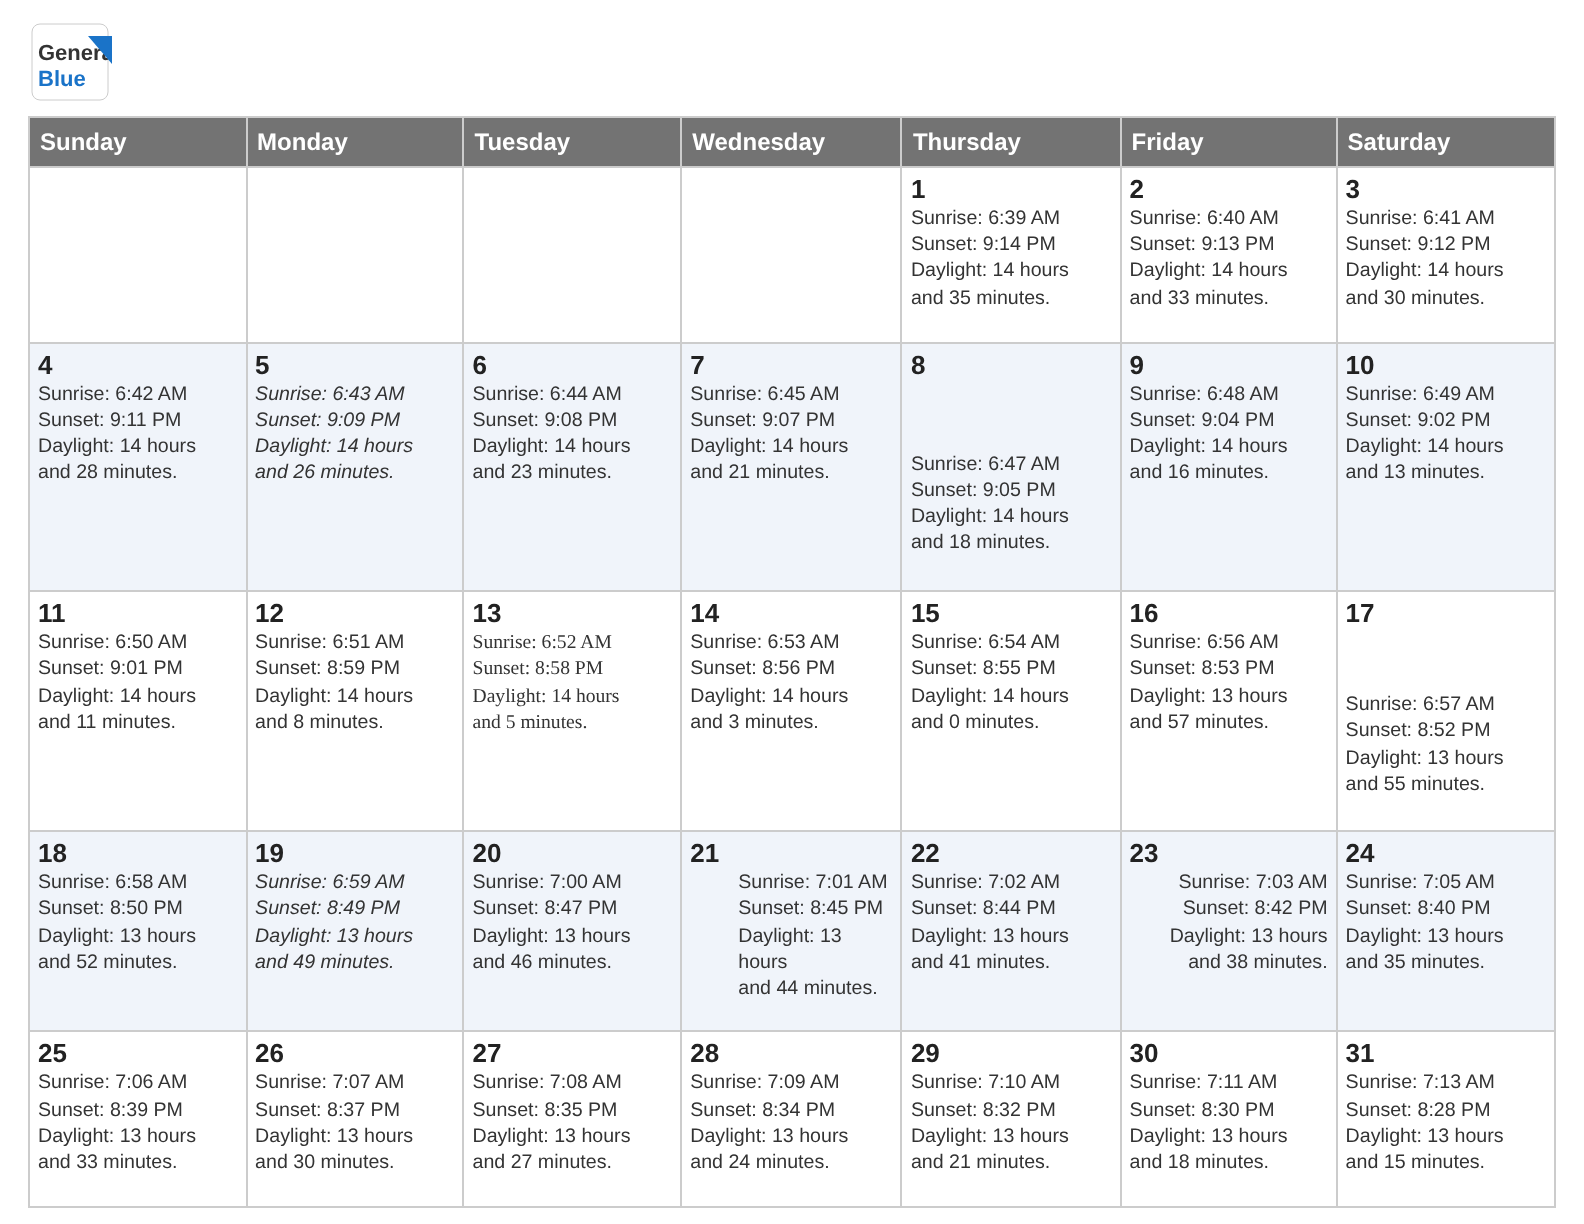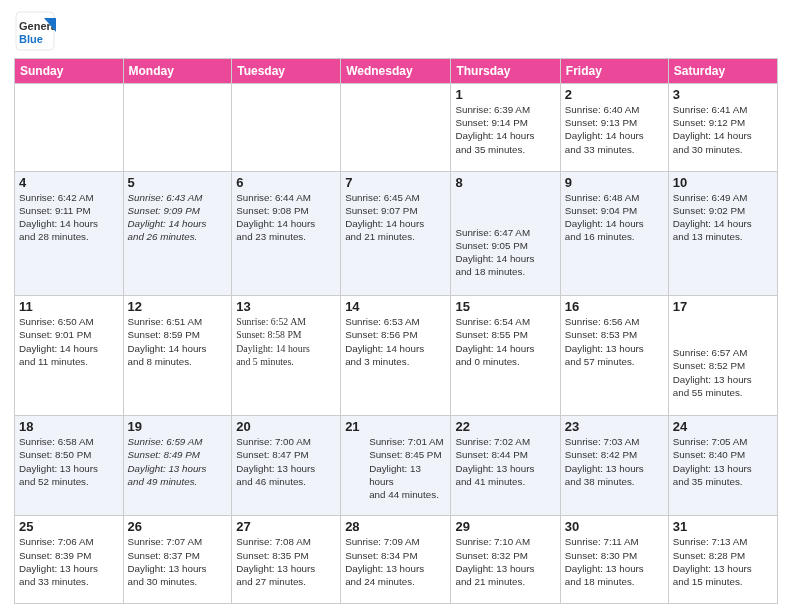--- a/index.html
+++ b/index.html
@@ -68,21 +68,21 @@
     .day-info {
       font-size: 9.8px;
       color: #333;
       line-height: 1.35;
     }
     .empty-cell {
       background: #f9f9f9;
     }
     tr:nth-child(even) td { background-color: #f0f4fa; }
     tr:nth-child(odd) td { background-color: #ffffff; }
-    .calendar thead tr th { background-color: #ec4899; }
+    .calendar thead tr th { background-color: #737373; }
     .logo-wrapper {
       display: flex;
       align-items: center;
       gap: 2px;
     }
   </style>
 </head>
 <body>
 
 <div class="container">
@@ -274,21 +274,21 @@
           </td>
           <td>
             <div class="day-number">22</div>
             <div class="day-info" style="white-space: pre-line;">Sunrise: 7:02 AM
 Sunset: 8:44 PM
 Daylight: 13 hours
 and 41 minutes.</div>
           </td>
           <td>
             <div class="day-number">23</div>
-            <div class="day-info" style="white-space: pre-line;">Sunrise: 7:03 AM
+            <div class="day-info" style="white-space: pre-line; text-align: right;">Sunrise: 7:03 AM
 Sunset: 8:42 PM
 Daylight: 13 hours
 and 38 minutes.</div>
           </td>
           <td>
             <div class="day-number">24</div>
             <div class="day-info" style="white-space: pre-line;">Sunrise: 7:05 AM
 Sunset: 8:40 PM
 Daylight: 13 hours
 and 35 minutes.</div>

